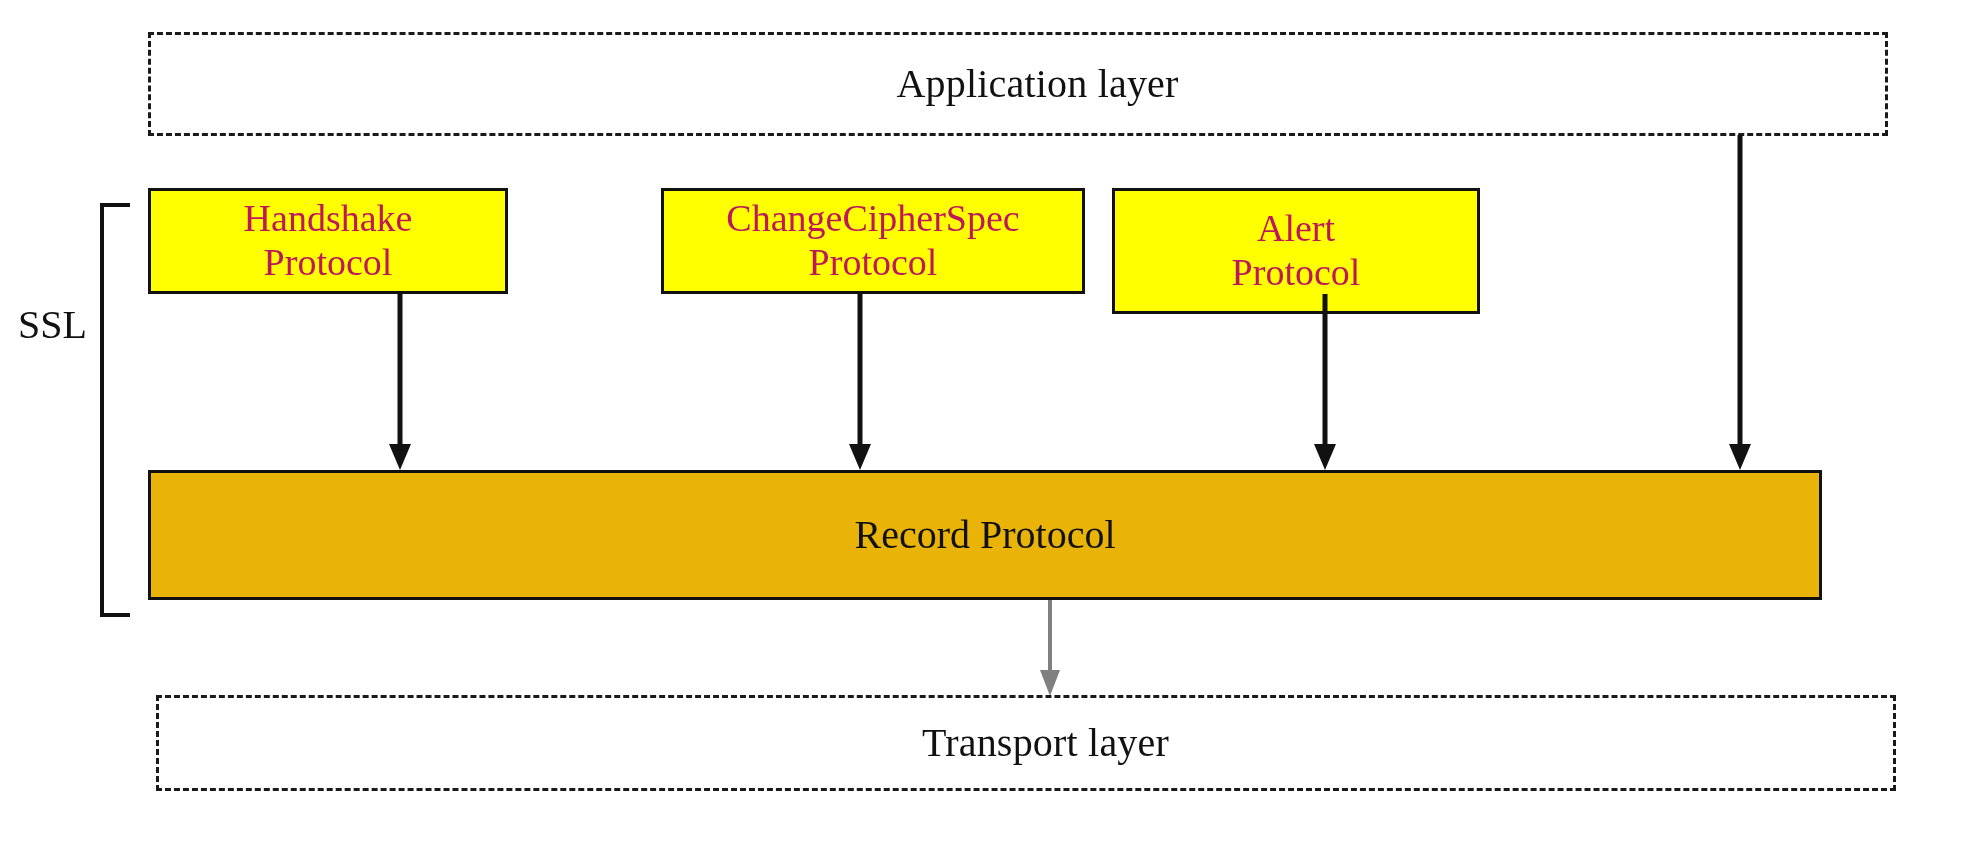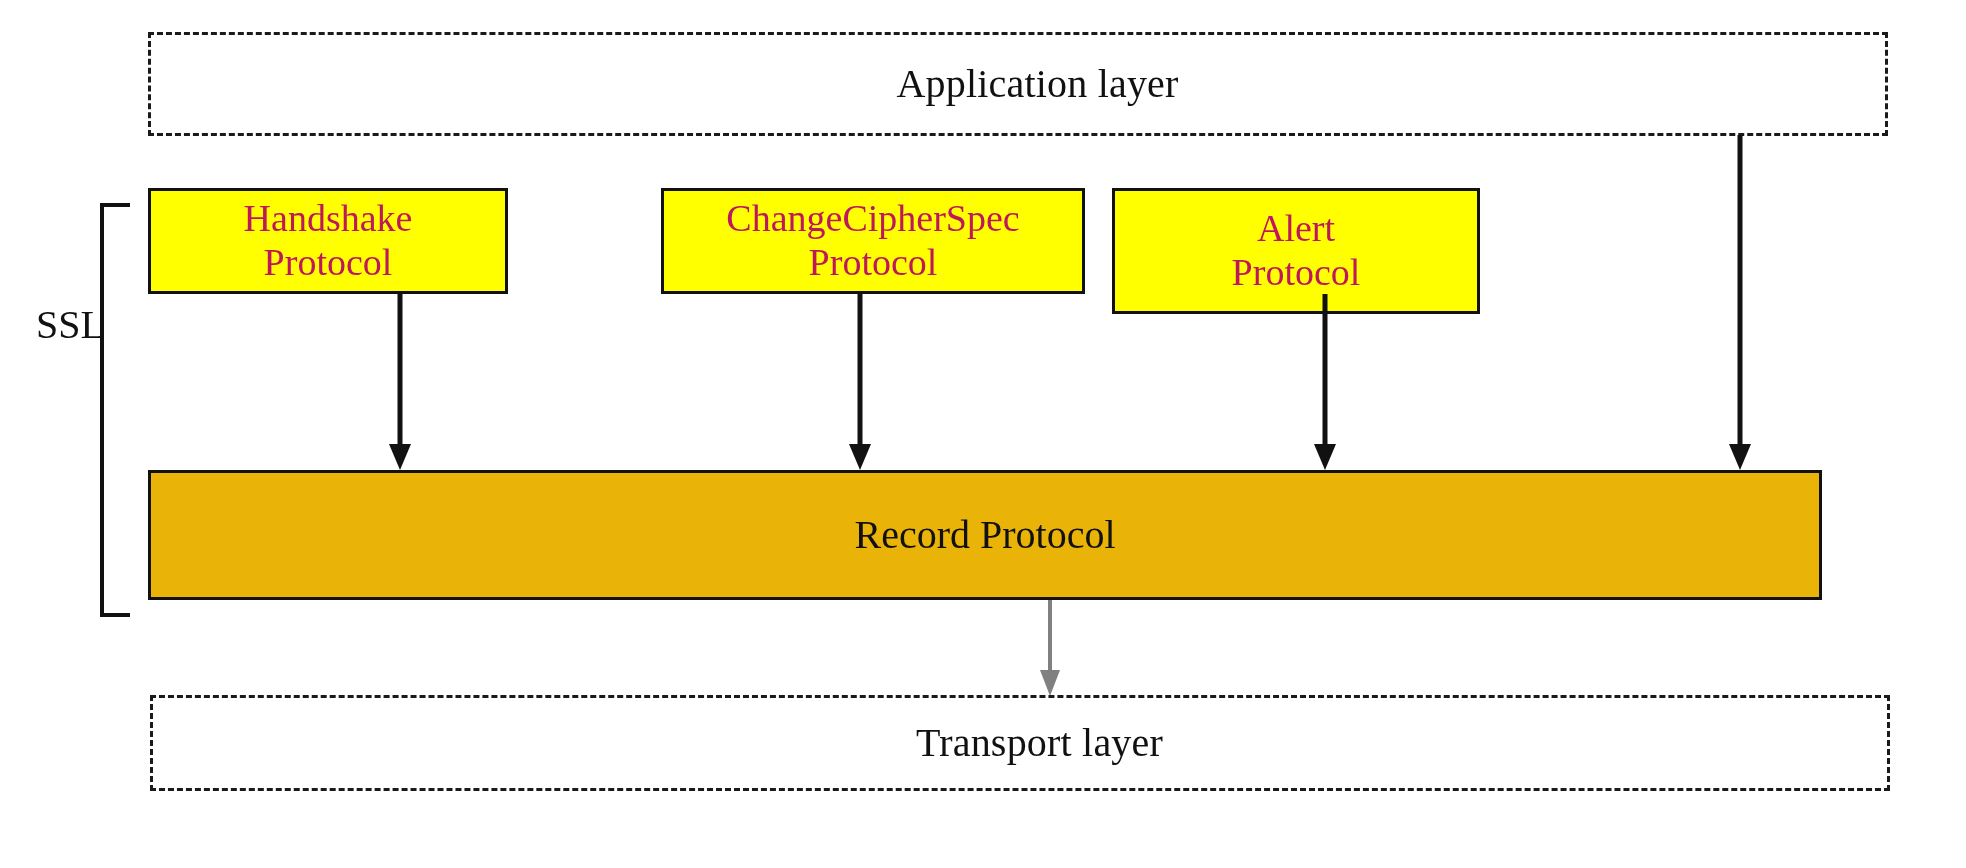--- a/index.html
+++ b/index.html
@@ -82,21 +82,20 @@
     border-right: none;
     box-sizing: border-box;
     background: transparent;
   }
   .ssl-text {
     position: absolute;
     font-size: 40px;
     line-height: 1;
     color: #111111;
     white-space: nowrap;
-    margin-left: 18px;
   }
 
   
   .arrow {
     position: absolute;
   }
   .arrow svg {
     display: block;
     overflow: visible;
   }
@@ -160,17 +159,17 @@
     <span class="record-label">Record Protocol</span>
   </div>
 
   <div class="arrow" style="left:1035px; top:600px; width:30px; height:98px;">
     <svg width="30" height="98" viewBox="0 0 30 98">
       <line x1="15" y1="0" x2="15" y2="78" stroke="#808080" stroke-width="4"></line>
       <polygon points="15,96 5,70 25,70" fill="#808080"></polygon>
     </svg>
   </div>
 
-  <div class="layer-box" style="left:150px; top:695px; width:1740px; height:96px;align-items:center;">
+  <div class="layer-box" style="left:156px; top:695px; width:1740px; height:96px;align-items:center;">
     <span class="layer-label">Transport layer</span>
   </div>
 
 </div>
 
 </body></html>

